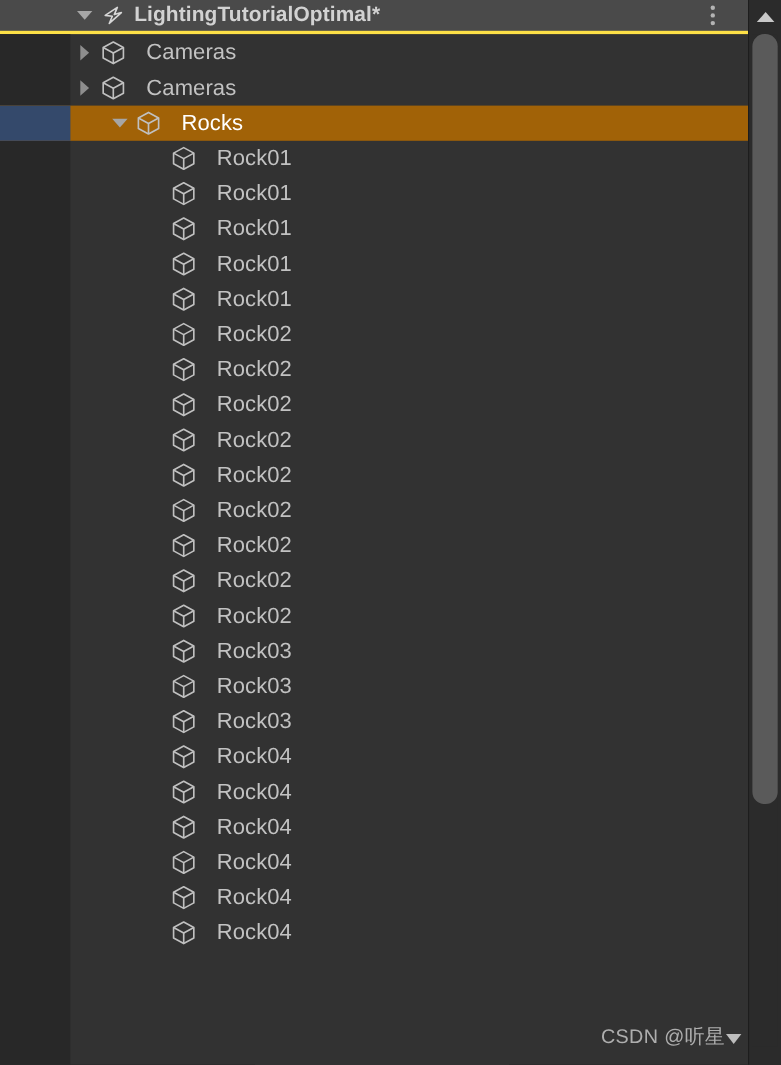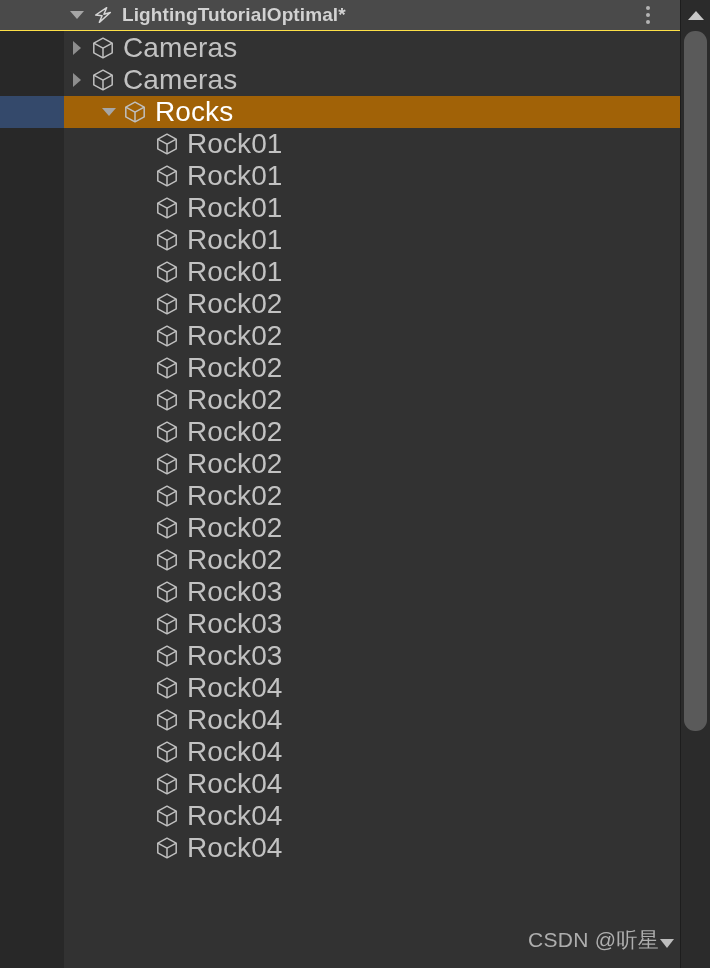--- a/index.html
+++ b/index.html
@@ -27,21 +27,21 @@
   #panel-titlebar {
     position: absolute;
     top: 0;
     left: 0;
     width: 680px;
     height: 31px;
     background: #4a4a4a;
     display: flex;
     align-items: center;
     box-sizing: border-box;
-    border-bottom: 1px solid #fde047;
+    border-bottom: 3px solid #fde047;
   }
   #titlebar-foldout {
     width: 22px;
     margin-left: 66px;
     display: flex;
     align-items: center;
     justify-content: center;
   }
   .tri-down {
     width: 0; height: 0;
@@ -139,23 +139,23 @@
   }
   .row-foldout.empty { visibility: hidden; }
   .cube-icon {
     position: relative;
     width: 26px;
     height: 26px;
     flex: 0 0 auto;
   }
   .row-label {
     position: relative;
-    margin-left: 7px;
+    margin-left: 17px;
     color: #c2c2c2;
-    font-size: 28px;
+    font-size: 20px;
     white-space: nowrap;
     letter-spacing: 0.1px;
   }
   .tree-row.selected .row-label {
     color: #ffffff;
   }
 
   
   #vertical-scrollbar {
     position: absolute;
@@ -201,21 +201,21 @@
     background: #5a5a5a;
     border-radius: 11px;
   }
 
   
   #csdn-watermark {
     position: absolute;
     right: 36px;
     bottom: 14px;
     color: #b9b9b9;
-    font-size: 21px;
+    font-size: 18px;
     letter-spacing: 0.3px;
     white-space: nowrap;
     opacity: 0.92;
   }
   #csdn-watermark .wm-tri {
     display: inline-block;
     width: 0; height: 0;
     border-left: 7px solid transparent;
     border-right: 7px solid transparent;
     border-top: 9px solid #c9c9c9;

